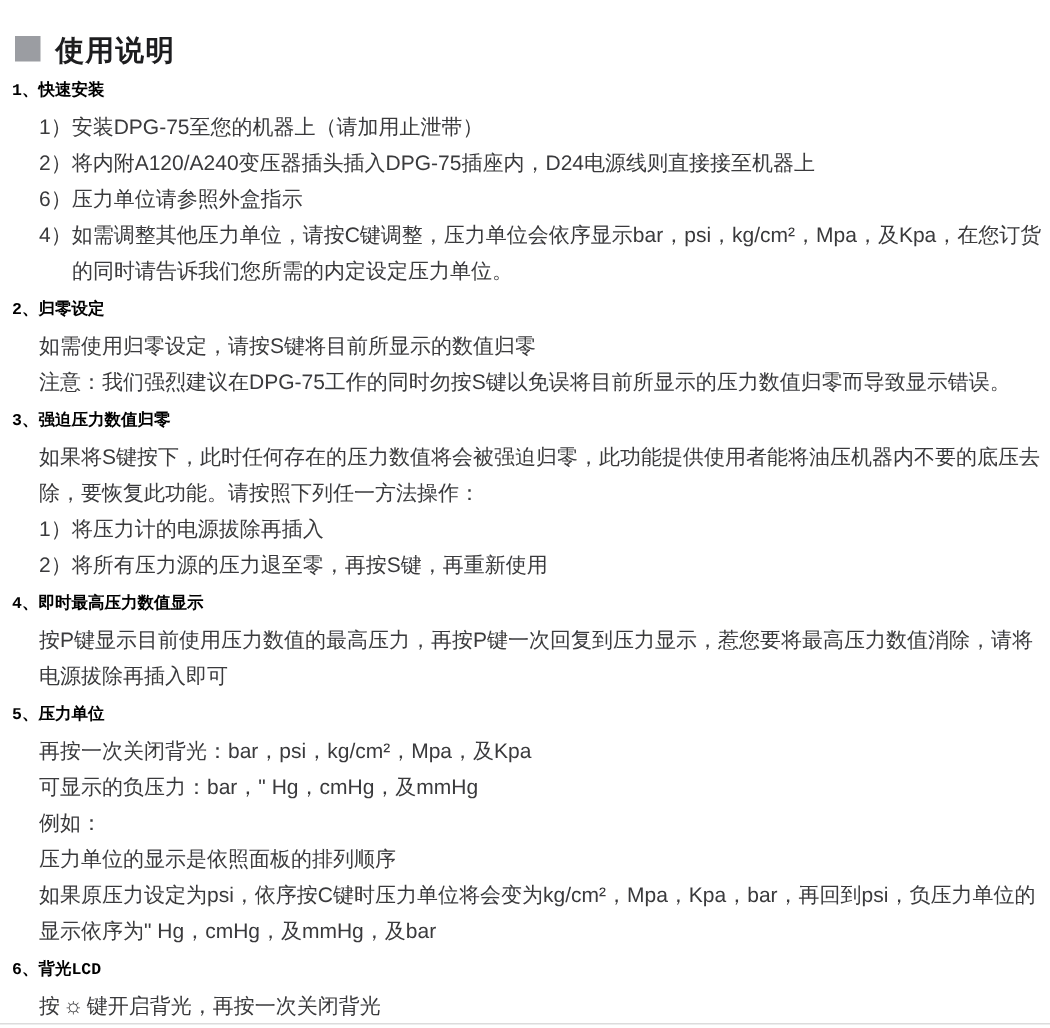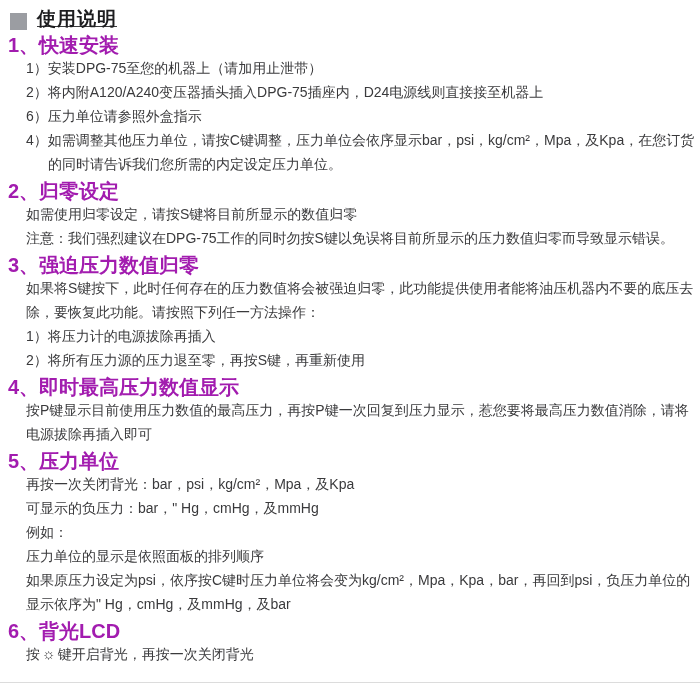--- a/index.html
+++ b/index.html
@@ -12,44 +12,44 @@
     position: relative;
     width: 700px; height: 685px;
     box-sizing: border-box;
     padding: 8px 2px 0 8px;
     background: #ffffff;
     color: #3a3a3c;
     overflow: hidden;
   }
   .doc-header {
     display: flex;
-    align-items: flex-end;
+    align-items: flex-start;
     height: 22px;
-    margin: 0 0 6px 0;
-    text-decoration: underline;
+    margin: 16px 0 6px 0;
   }
   .title-square {
     width: 17px; height: 17px;
     background: #9b9da2;
     margin: 0 10px 0 2px;
     flex: 0 0 auto;
   }
   .doc-title {
     font-size: 19px;
     font-weight: bold;
     color: #1d1d1f;
     letter-spacing: 1px;
     line-height: 22px;
   }
   .sec-heading {
-    font-size: 20px;
+    font-size: 11px;
     font-weight: bold;
-    color: #a21caf;
+    color: #000000;
     line-height: 18px;
     margin: 6px 0 2px 0;
+    font-family: Liberation Mono, monospace;
   }
   .sec-body { margin-left: 18px; }
   .line {
     font-size: 14px;
     line-height: 24px;
     color: #3a3a3c;
   }
   .hang {
     padding-left: 22px;
     text-indent: -22px;

